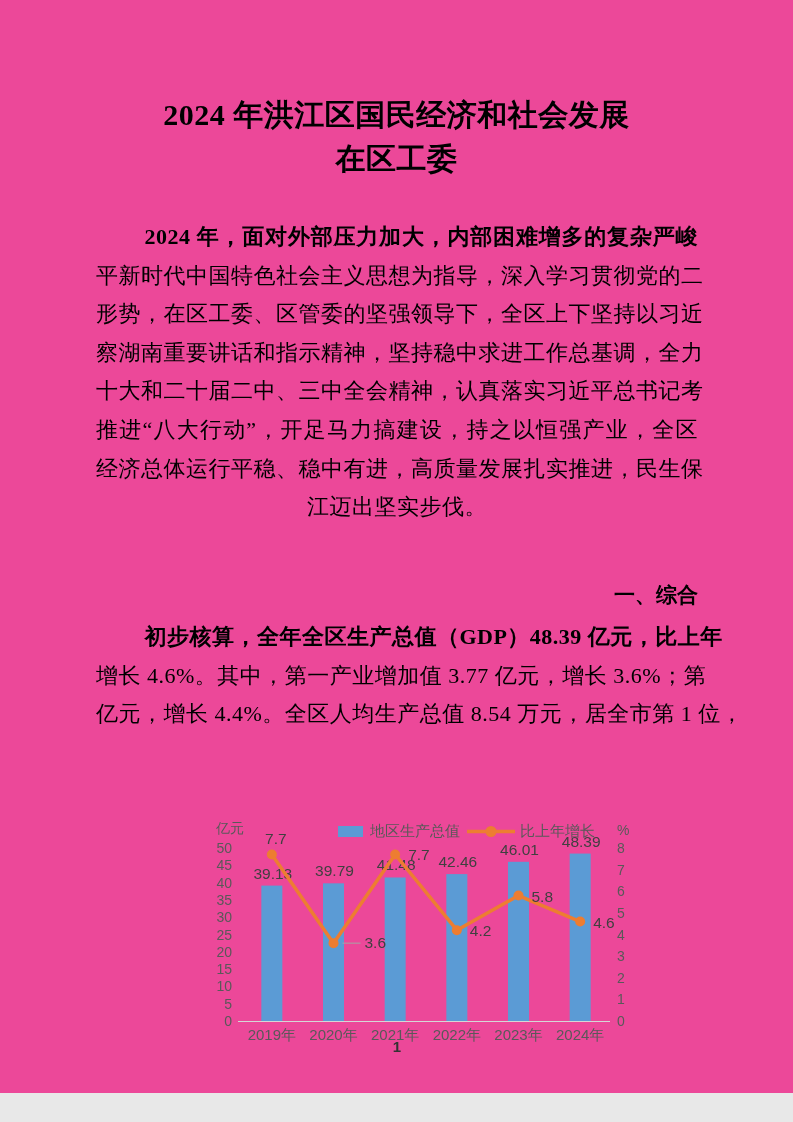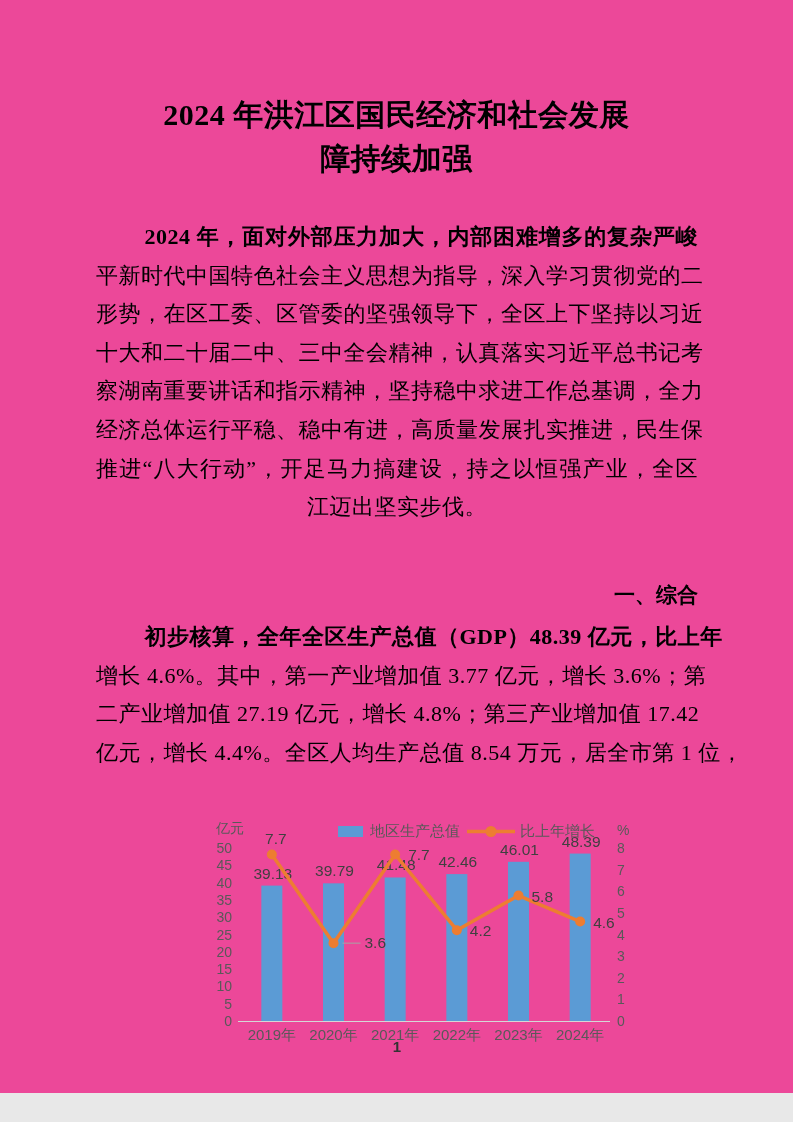--- a/index.html
+++ b/index.html
@@ -65,40 +65,39 @@
   }
   svg text{font-family:"Liberation Sans","DejaVu Sans",sans-serif;}
 </style>
 </head>
 <body>
 
 <div class="page">
 
   <div class="doc-title">
     <div>2024 年洪江区国民经济和社会发展</div>
-    <div>障持续加强</div>
+    <div>在区工委</div>
   </div>
 
   <div class="para" id="para-0">
       <div class="line first">2024 年，面对外部压力加大，内部困难增多的复杂严峻</div>
       <div class="line">平新时代中国特色社会主义思想为指导，深入学习贯彻党的二</div>
       <div class="line">形势，在区工委、区管委的坚强领导下，全区上下坚持以习近</div>
+      <div class="line">察湖南重要讲话和指示精神，坚持稳中求进工作总基调，全力</div>
       <div class="line">十大和二十届二中、三中全会精神，认真落实习近平总书记考</div>
-      <div class="line">察湖南重要讲话和指示精神，坚持稳中求进工作总基调，全力</div>
+      <div class="line">推进“八大行动”，开足马力搞建设，持之以恒强产业，全区</div>
       <div class="line">经济总体运行平稳、稳中有进，高质量发展扎实推进，民生保</div>
-      <div class="line">推进“八大行动”，开足马力搞建设，持之以恒强产业，全区</div>
       <div class="line last">江迈出坚实步伐。</div>
     </div>
 
   <div class="section-heading">一、综合</div>
 
   <div class="para" id="para-1">
       <div class="line first">初步核算，全年全区生产总值（GDP）48.39 亿元，比上年</div>
       <div class="line">增长 4.6%。其中，第一产业增加值 3.77 亿元，增长 3.6%；第</div>
-      <div class="line">二产业增加值 27.19 亿元，增长 4.8%；第三产业增加值 17.42</div>
       <div class="line">亿元，增长 4.4%。全区人均生产总值 8.54 万元，居全市第 1 位，</div>
     </div>
 
   <figure class="chart-wrap" style="margin:0">
     <svg id="chart-svg" width="460" height="250" viewBox="0 0 460 250">
         <rect x="148" y="20" width="25" height="11" fill="#5B9BD5"></rect>
         <text x="180" y="30" font-size="15" fill="#595959">地区生产总值</text>
         <line x1="277" y1="25.5" x2="325" y2="25.5" stroke="#ED7D31" stroke-width="3.5"></line>
         <circle cx="301" cy="25.5" r="5.5" fill="#ED7D31"></circle>
         <text x="330" y="30" font-size="15" fill="#595959">比上年增长</text>

